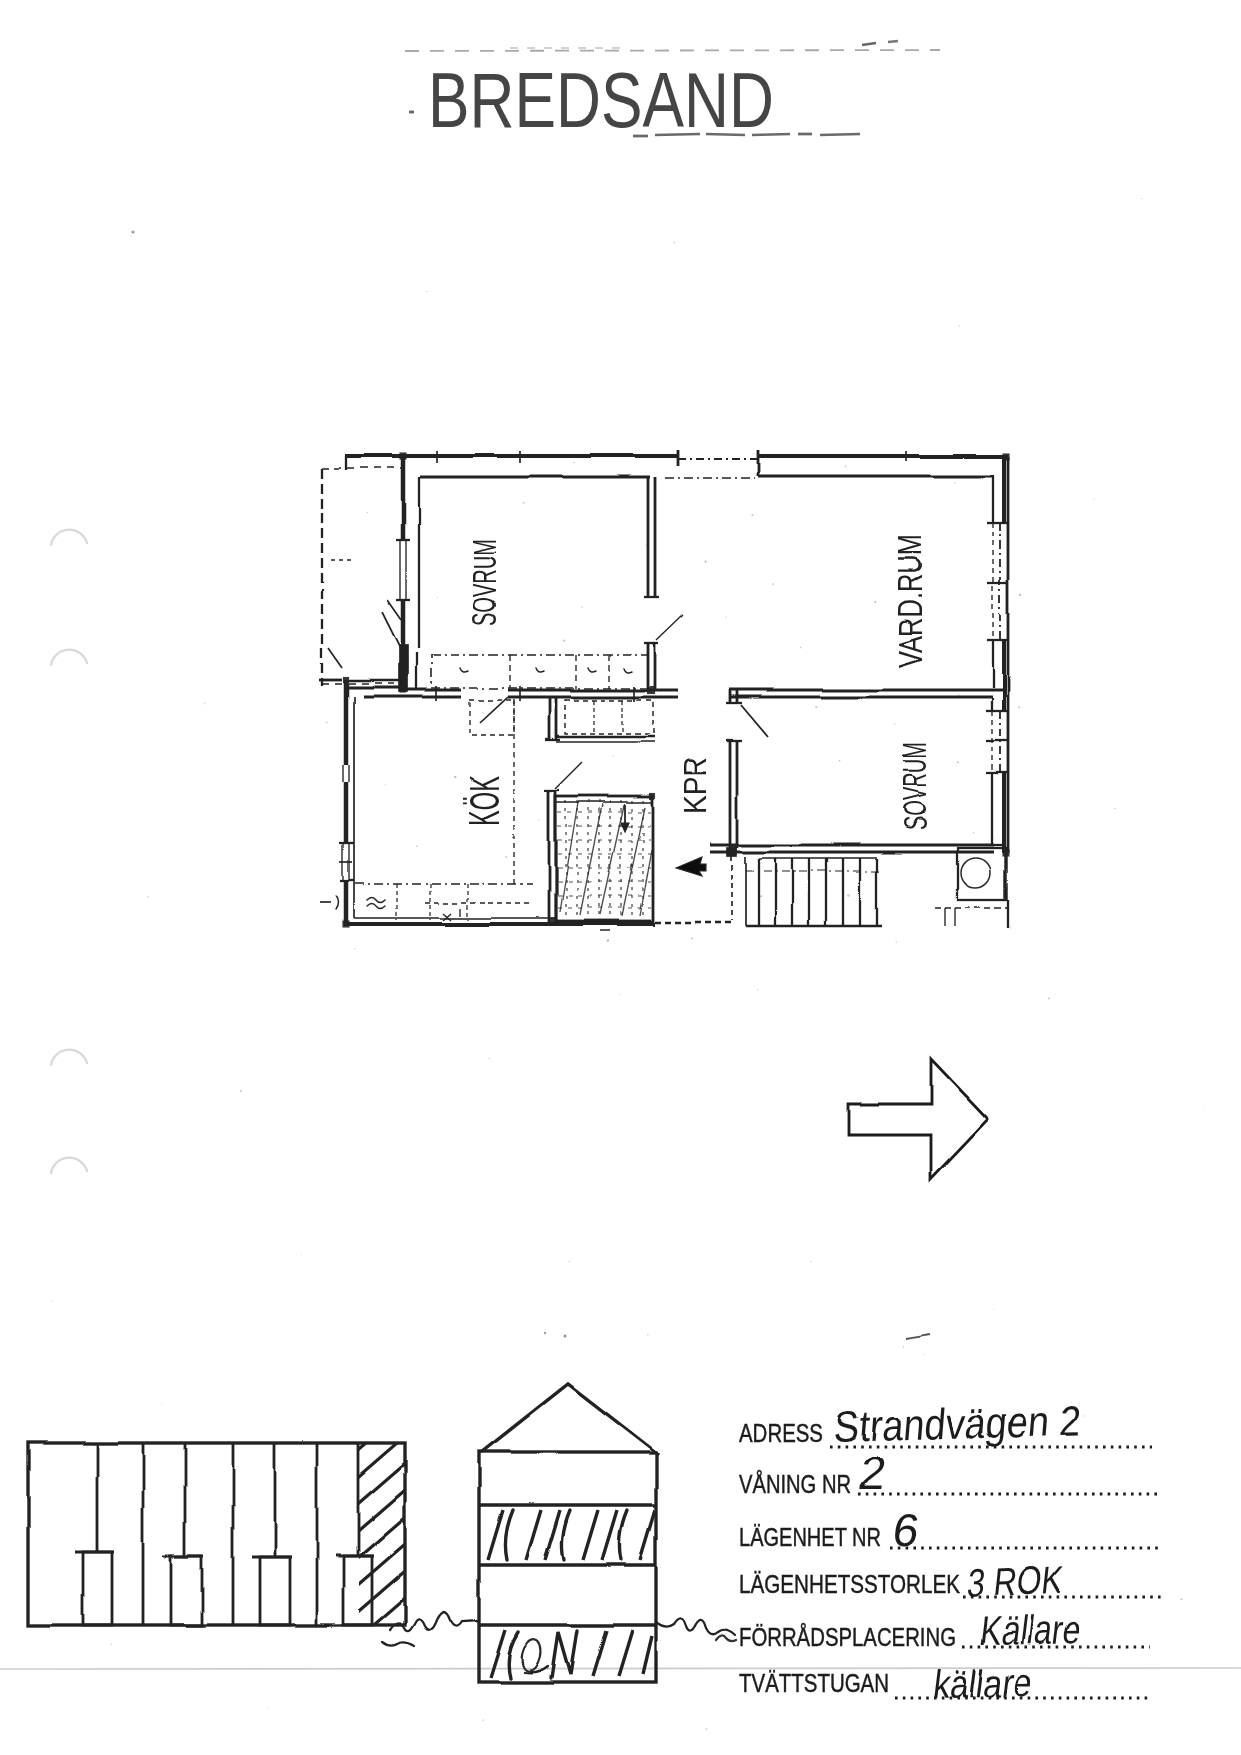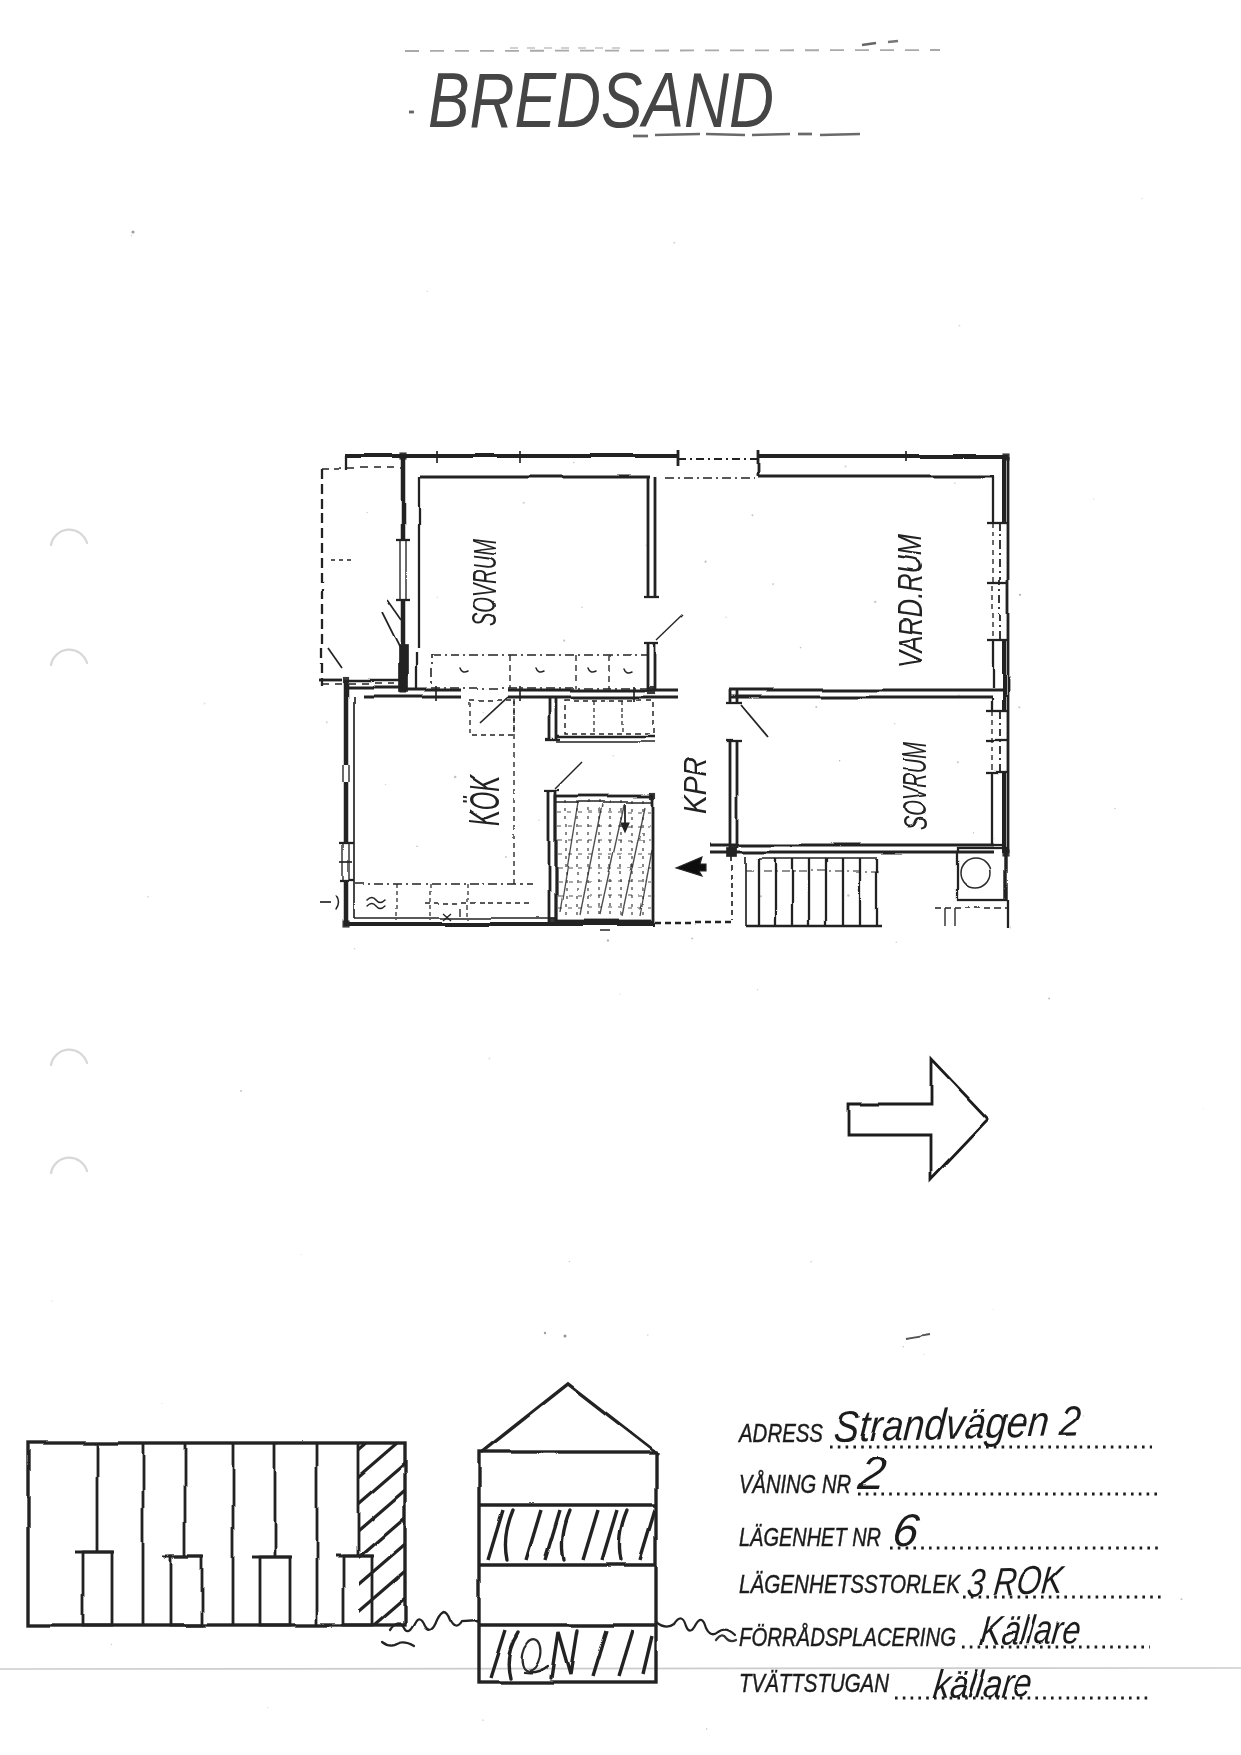--- a/index.html
+++ b/index.html
@@ -1,14 +1,14 @@
 <!DOCTYPE html>
 <html><head><meta charset="utf-8"><style>
 html,body{margin:0;padding:0;background:#ffffff;}
-#page{position:relative;width:1241px;height:1755px;background:#ffffff;overflow:hidden;font-style:italic;}
+#page{position:relative;width:1241px;height:1755px;background:#ffffff;overflow:hidden;}
 </style></head><body>
 <div id="page">
 <svg width="1241" height="1755" viewBox="0 0 1241 1755" xmlns="http://www.w3.org/2000/svg">
 <defs>
         <filter id="rough" x="-5%" y="-5%" width="110%" height="110%">
           <feTurbulence type="fractalNoise" baseFrequency="0.014" numOctaves="2" seed="11" result="n"></feTurbulence>
           <feDisplacementMap in="SourceGraphic" in2="n" scale="3.5" xChannelSelector="R" yChannelSelector="G"></feDisplacementMap>
         </filter>
       </defs>
       <g opacity="0.999">

